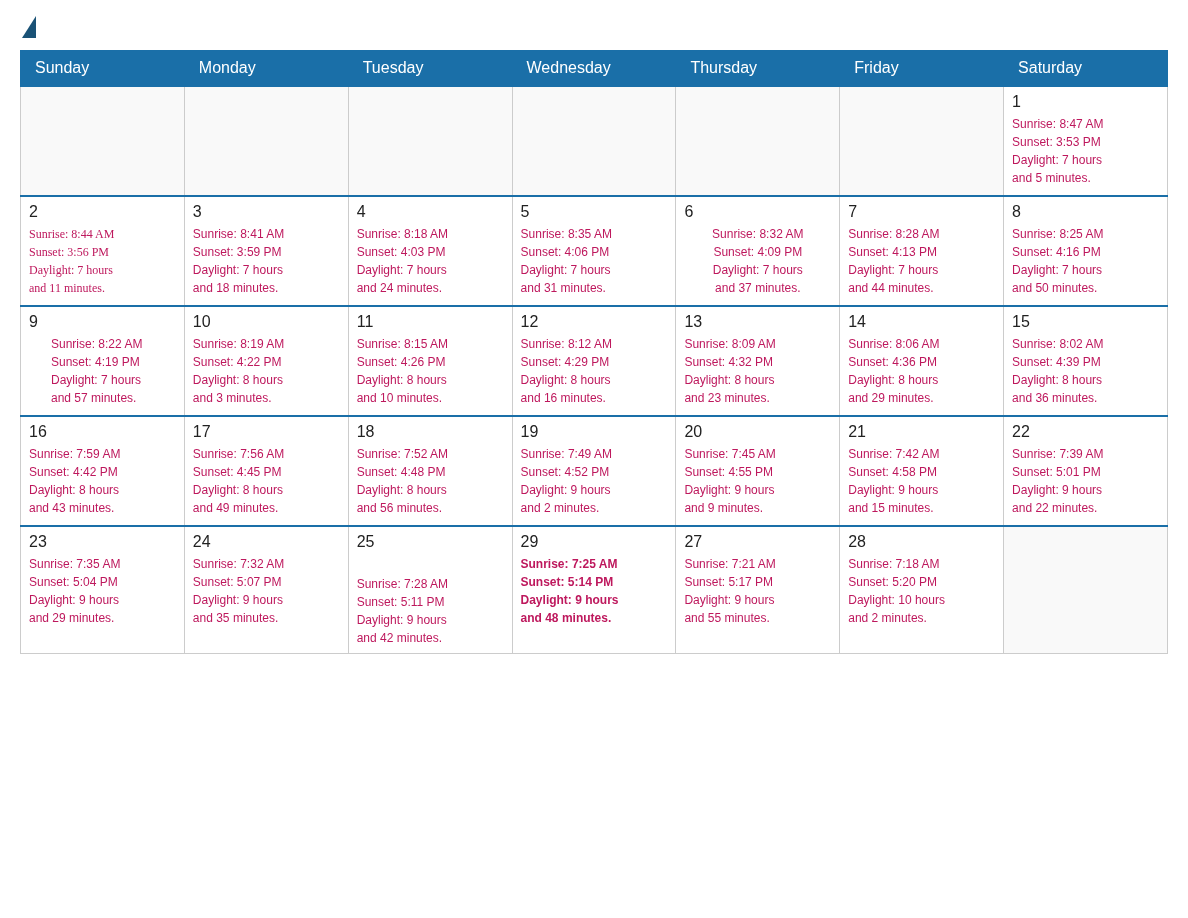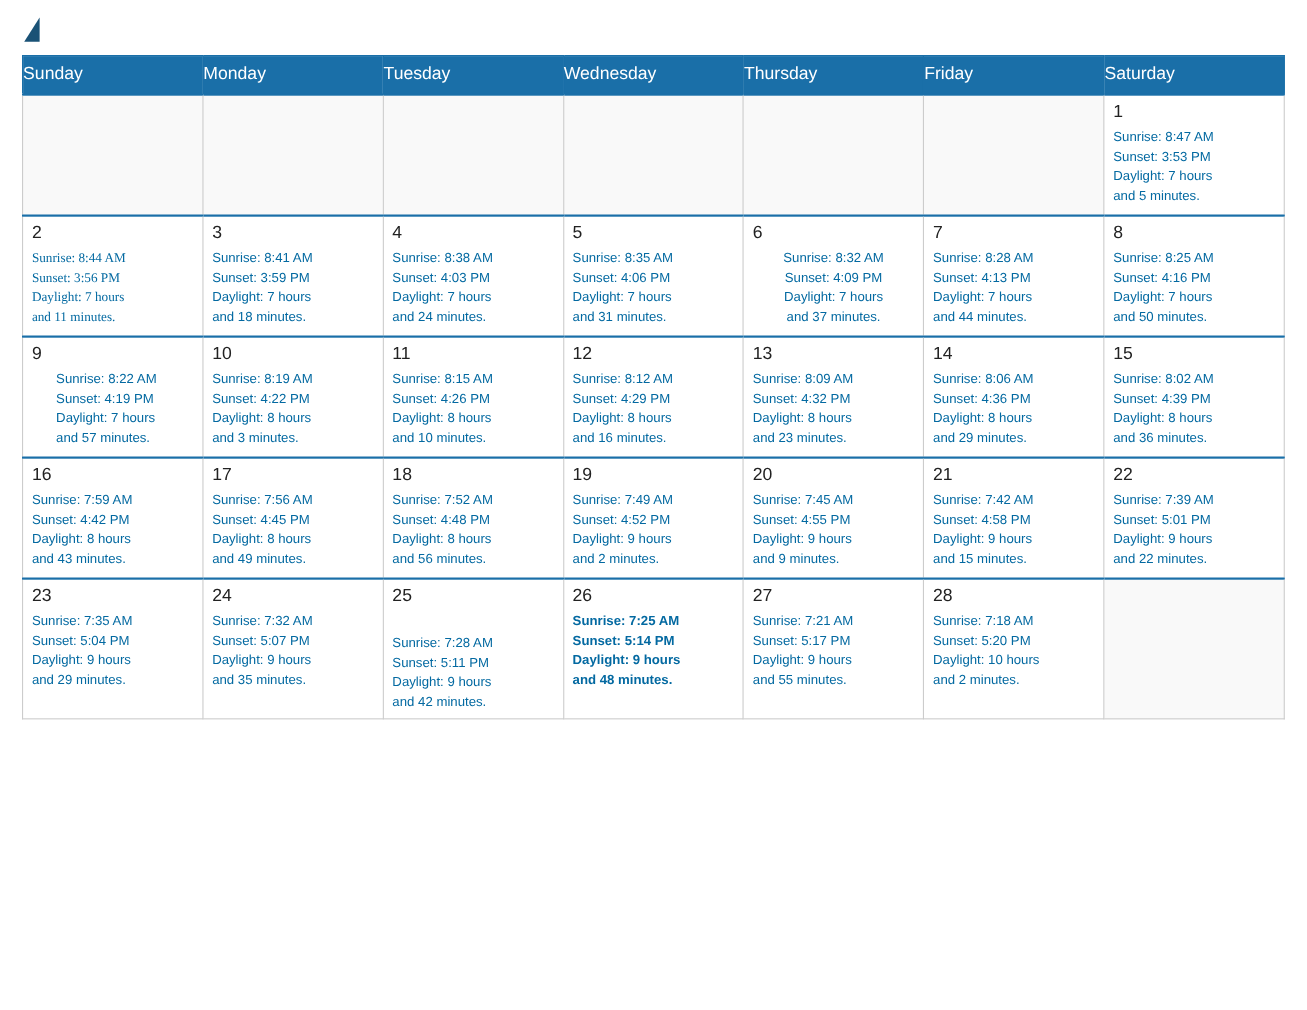--- a/index.html
+++ b/index.html
@@ -61,21 +61,21 @@
       margin-top: 4px;
     }
     table {
       width: 100%;
       border-collapse: collapse;
       table-layout: fixed;
     }
     thead th {
       background-color: #1a6fa8;
       color: white;
-      padding: 8px 0;
+      padding: 8px 14px;
       font-size: 16px;
       font-weight: normal;
       text-align: left;
       border: 1px solid #1a6fa8;
     }
     tbody td {
       vertical-align: top;
       padding: 6px 8px;
       border: 1px solid #ccc;
       min-height: 90px;
@@ -91,21 +91,21 @@
     }
     .day-number {
       font-size: 16px;
       font-weight: normal;
       color: #222;
       display: block;
       margin-bottom: 4px;
     }
     .day-info {
       font-size: 12px;
-      color: #0369a1;
+      color: #be185d;
       line-height: 1.5;
     }
     .empty-cell {
       background: #f9f9f9;
     }
   </style>
 </head>
 <body>
 
 <div class="header">
@@ -160,21 +160,21 @@
         </td>
         <td>
           <span class="day-number">3</span>
           <div class="day-info" style="white-space: pre-line;">Sunrise: 8:41 AM
 Sunset: 3:59 PM
 Daylight: 7 hours
 and 18 minutes.</div>
         </td>
         <td>
           <span class="day-number">4</span>
-          <div class="day-info" style="white-space: pre-line;">Sunrise: 8:38 AM
+          <div class="day-info" style="white-space: pre-line;">Sunrise: 8:18 AM
 Sunset: 4:03 PM
 Daylight: 7 hours
 and 24 minutes.</div>
         </td>
         <td>
           <span class="day-number">5</span>
           <div class="day-info" style="white-space: pre-line;">Sunrise: 8:35 AM
 Sunset: 4:06 PM
 Daylight: 7 hours
 and 31 minutes.</div>
@@ -319,21 +319,21 @@
 and 35 minutes.</div>
         </td>
         <td>
           <span class="day-number">25</span>
           <div class="day-info" style="white-space: pre-line; margin-top: 24px;">Sunrise: 7:28 AM
 Sunset: 5:11 PM
 Daylight: 9 hours
 and 42 minutes.</div>
         </td>
         <td>
-          <span class="day-number">26</span>
+          <span class="day-number">29</span>
           <div class="day-info" style="white-space: pre-line; font-weight: bold;">Sunrise: 7:25 AM
 Sunset: 5:14 PM
 Daylight: 9 hours
 and 48 minutes.</div>
         </td>
         <td>
           <span class="day-number">27</span>
           <div class="day-info" style="white-space: pre-line;">Sunrise: 7:21 AM
 Sunset: 5:17 PM
 Daylight: 9 hours

